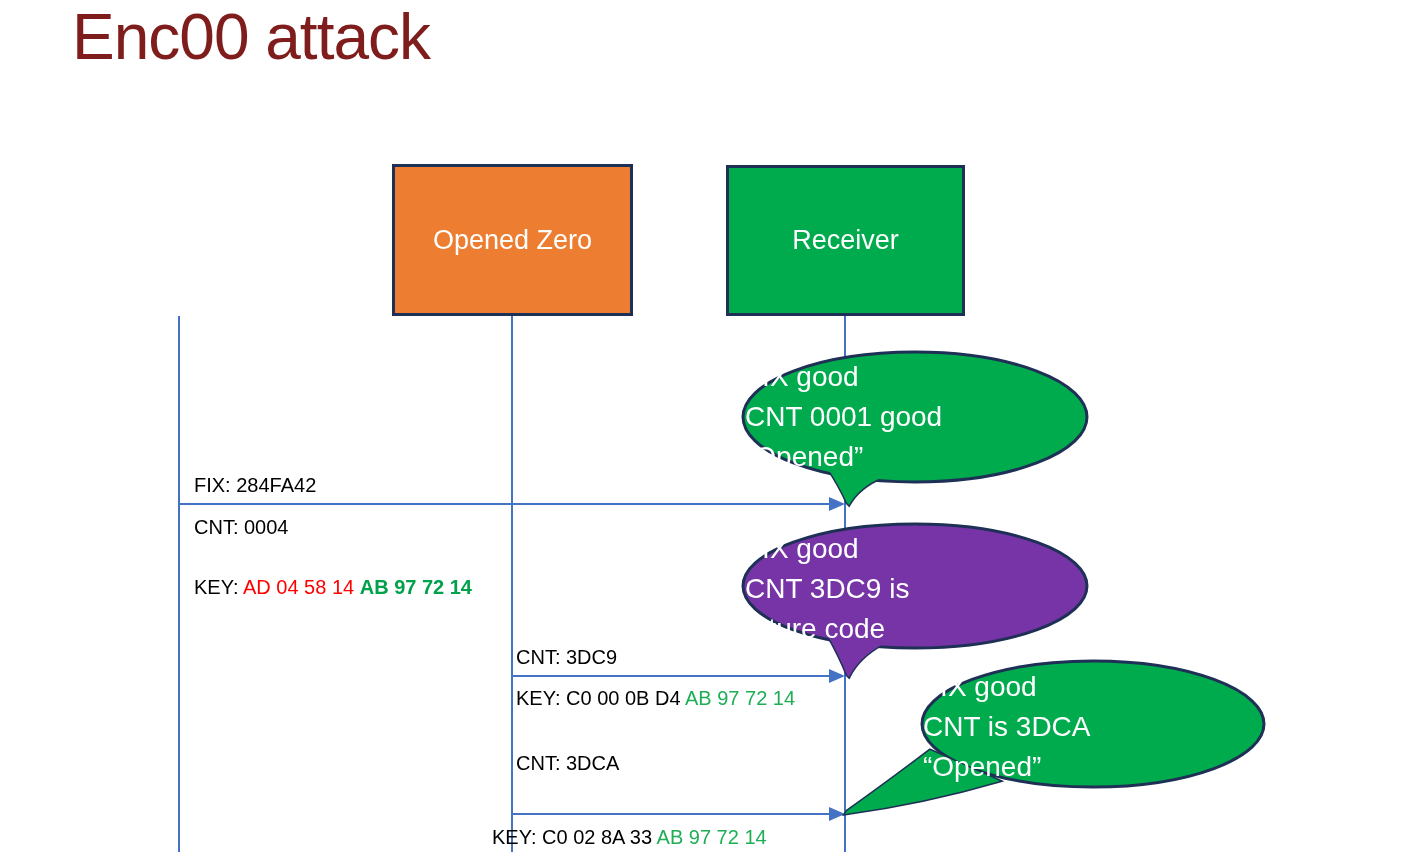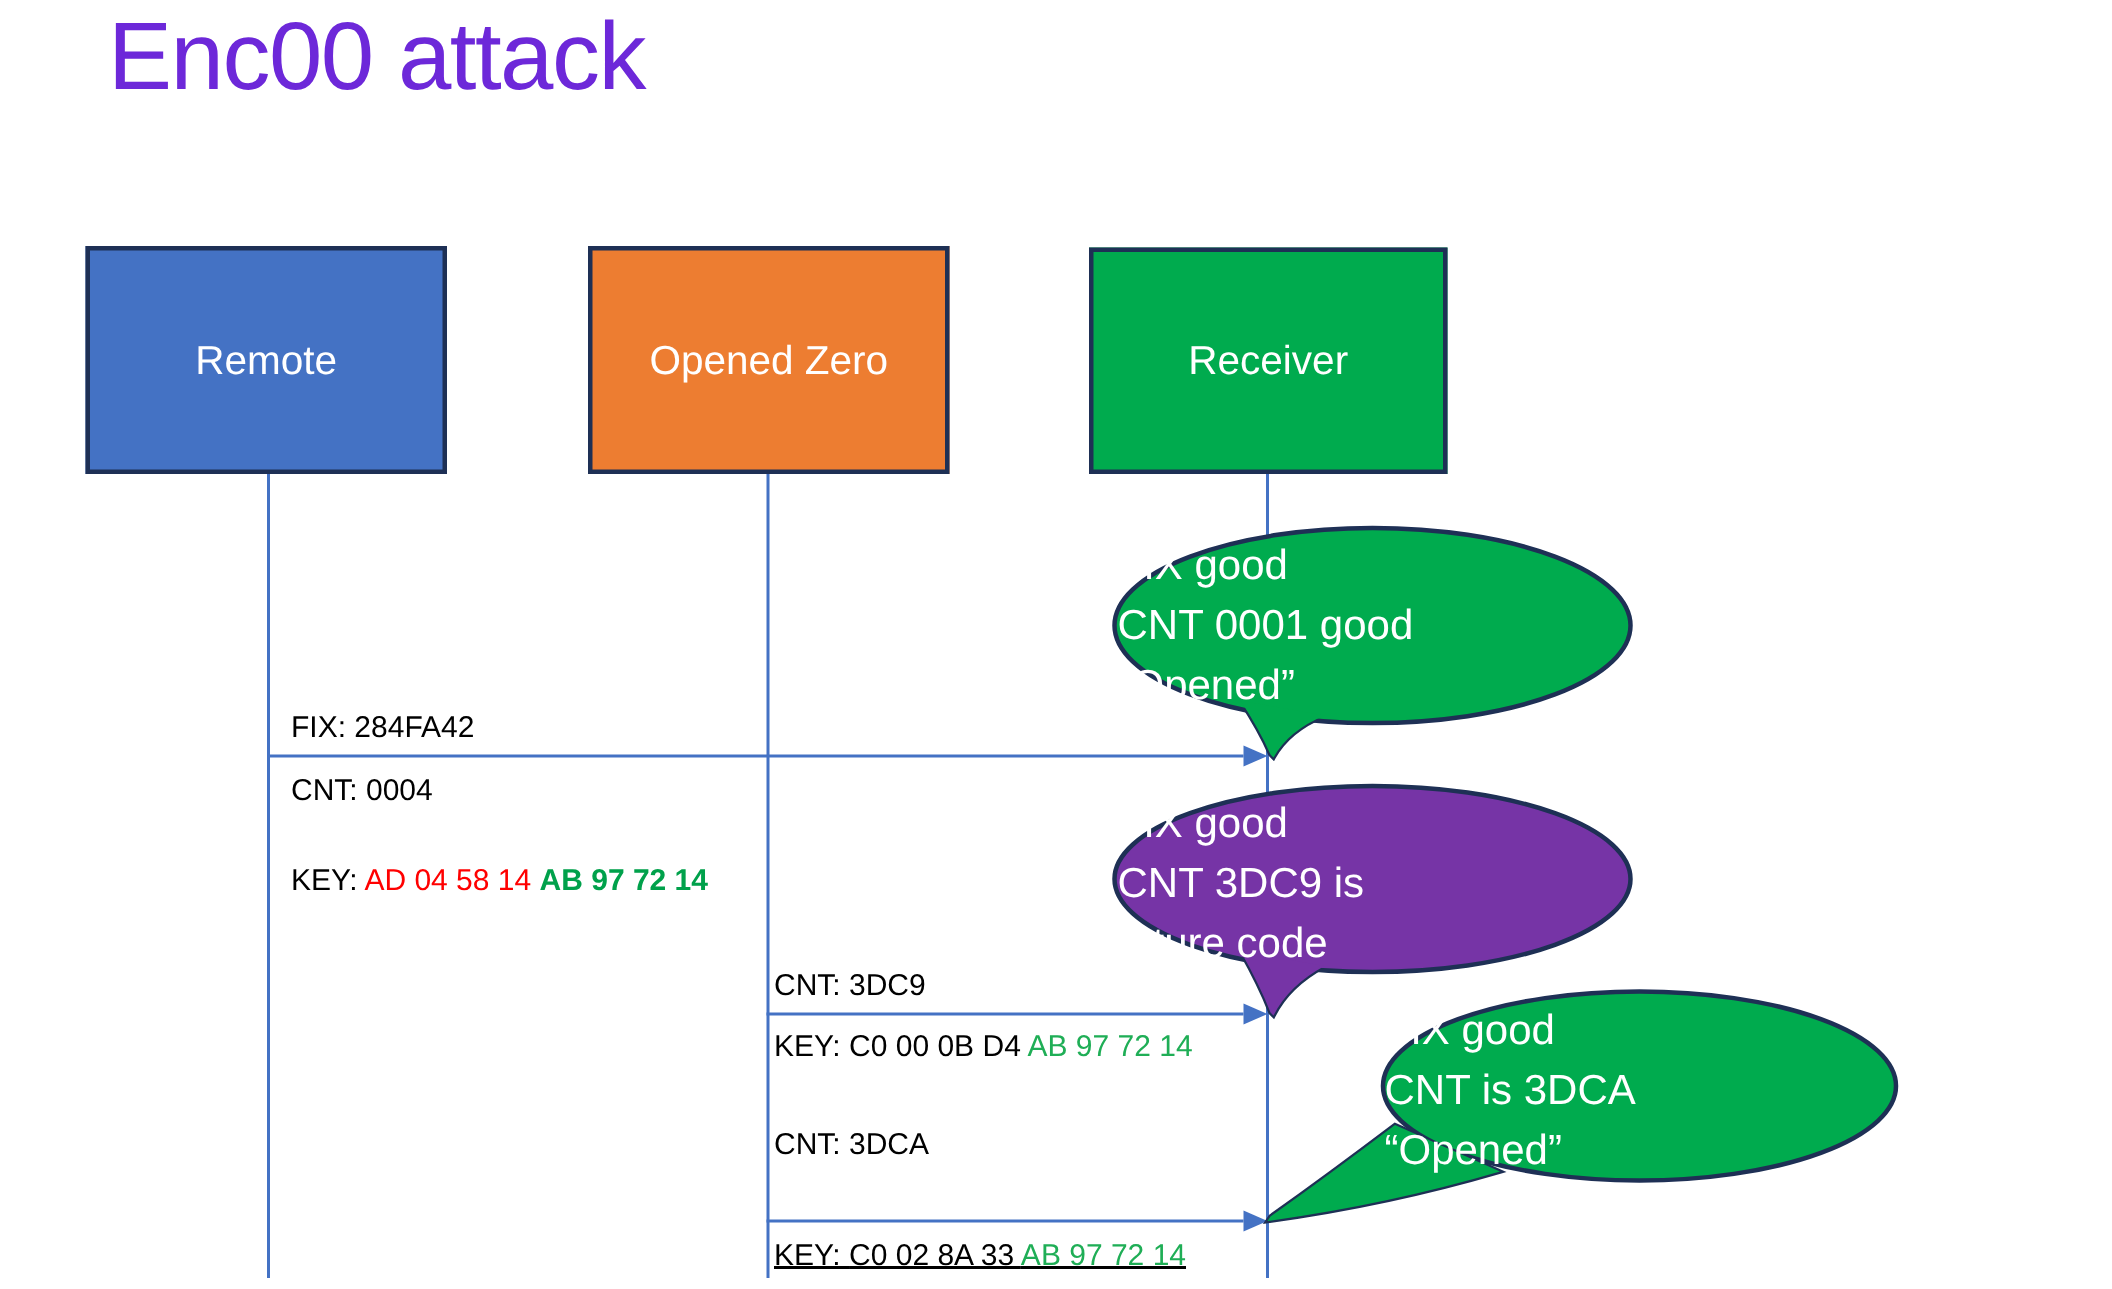--- a/index.html
+++ b/index.html
@@ -2,21 +2,21 @@
 <html><head>
 <meta charset="utf-8">
 <style>
   html,body{margin:0;padding:0;background:#fff;}
   #slide{
     position:relative;width:1408px;height:859px;background:#ffffff;overflow:hidden;
     font-family:"Liberation Sans", sans-serif;
   }
   .title{
     position:absolute;left:72px;top:0px;font-size:64px;font-weight:400;
-    color:#6d28d9;letter-spacing:-1px;white-space:pre;text-align:right;
+    color:#7f1d1d;letter-spacing:-1px;white-space:pre;text-align:right;
   }
   
   .actor{
     position:absolute;width:241px;height:152px;border:3px solid #1e3055;
     display:flex;align-items:center;justify-content:center;z-index:2;box-sizing:border-box;
   }
   .actor .label{color:#ffffff;font-size:27px;}
   #actor-remote{left:57px;top:164px;background:#4472C4;}
   #actor-flipper{left:392px;top:164px;background:#ED7D31;}
   #actor-receiver{left:726px;top:165px;background:#00AB4E;width:239px;height:151px;}
@@ -35,21 +35,21 @@
   #arrow-2{left:511px;top:675px;width:318px;}
   #arrow-3{left:511px;top:813px;width:318px;}
   
   .msg{position:absolute;font-size:20px;color:#000;line-height:34px;white-space:pre;z-index:4;}
   #m1-above{left:194px;top:468px;}
   #m1-below{left:194px;top:510px;}
   #m1-key{left:194px;top:546px;margin-top:24px;}
   #m2-above{left:516px;top:640px;}
   #m2-key{left:516px;top:681px;}
   #m3-above{left:516px;top:746px;}
-  #m3-key{left:516px;top:820px;text-decoration:underline;}
+  #m3-key{left:492px;top:820px;}
   .k-red{color:#FF0000;}
   .k-green-bold{color:#00A14B;font-weight:bold;}
   .k-green{color:#1FAE56;}
   
   .bubble{position:absolute;z-index:5;}
   .bubble svg{display:block;}
   .bubble-text{
     position:absolute;z-index:6;color:#ffffff;font-size:28px;line-height:40px;
     text-align:left;width:340px;
   }
@@ -60,23 +60,20 @@
   #callout-3{left:830px;top:652px;}
   #callout-3-text{left:923px;top:667px;}
 </style>
 </head>
 <body>
 
 <div id="slide">
 
   <div class="title">Enc00 attack</div>
 
-  <div class="actor" id="actor-remote">
-    <span class="label">Remote</span>
-  </div>
   <div class="actor" id="actor-flipper">
     <span class="label">Opened Zero</span>
   </div>
   <div class="actor" id="actor-receiver">
     <span class="label">Receiver</span>
   </div>
 
   <div class="lifeline" id="lifeline-remote"></div>
   <div class="lifeline" id="lifeline-flipper"></div>
   <div class="lifeline" id="lifeline-receiver"></div>

